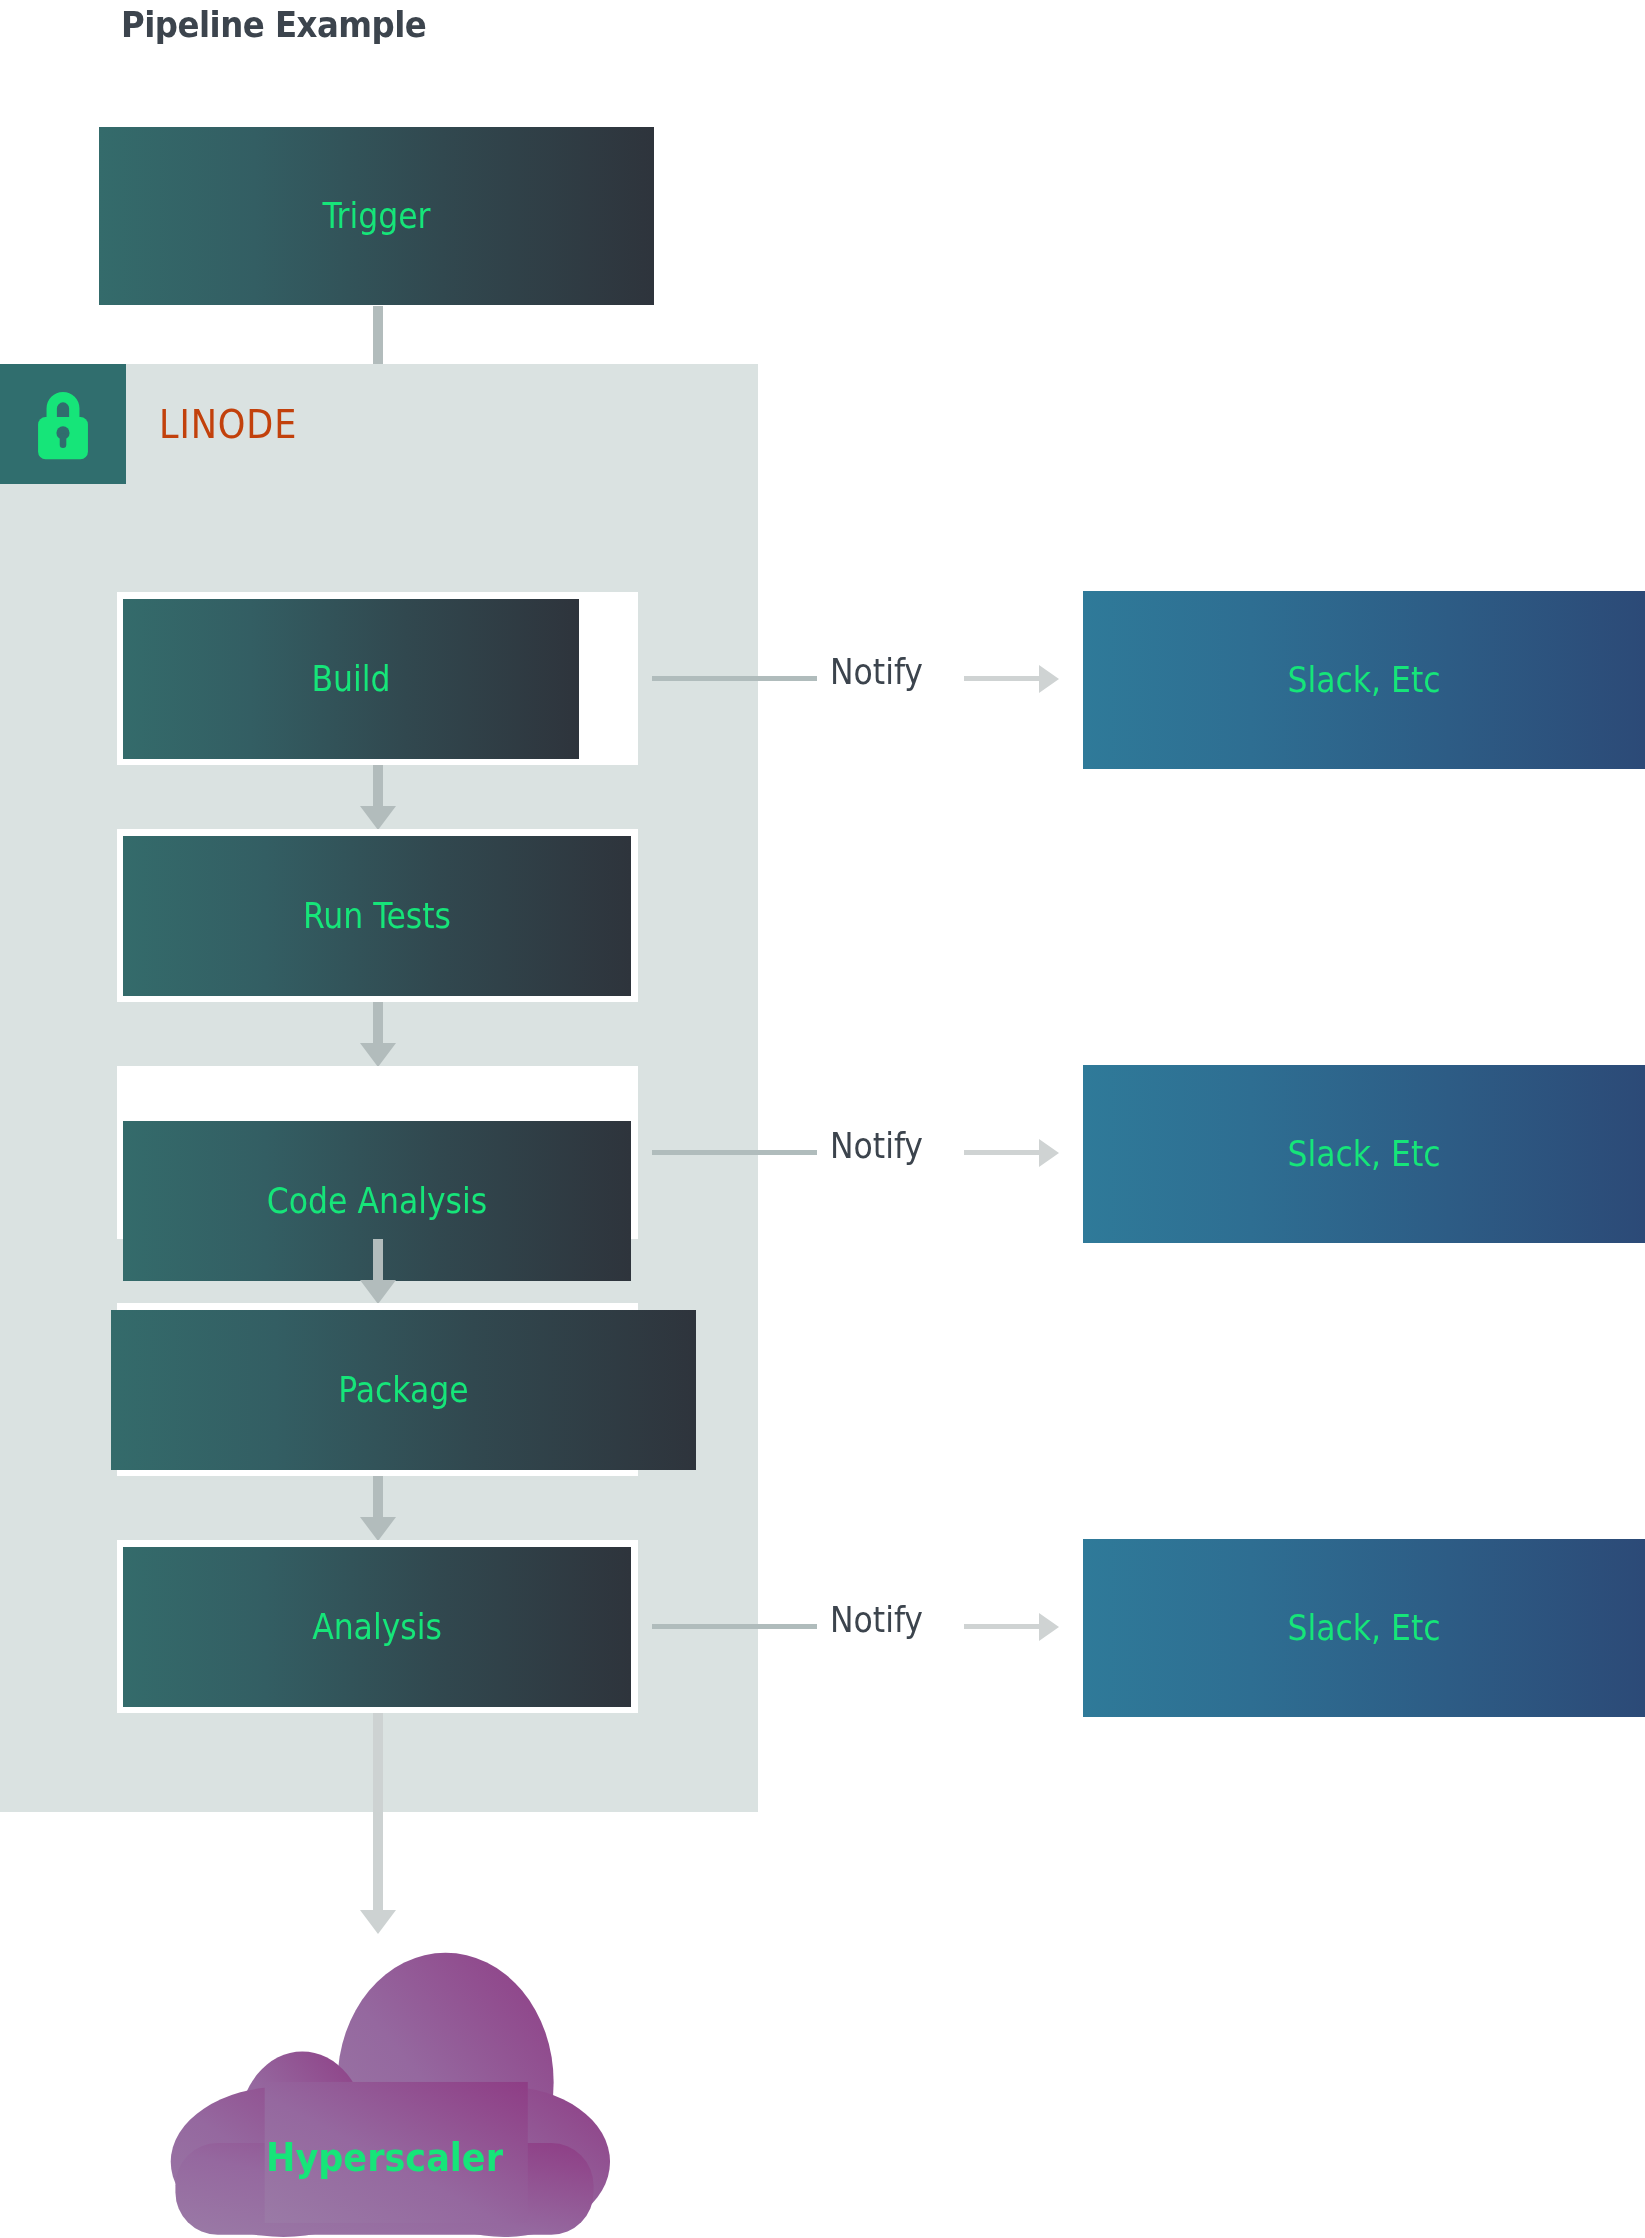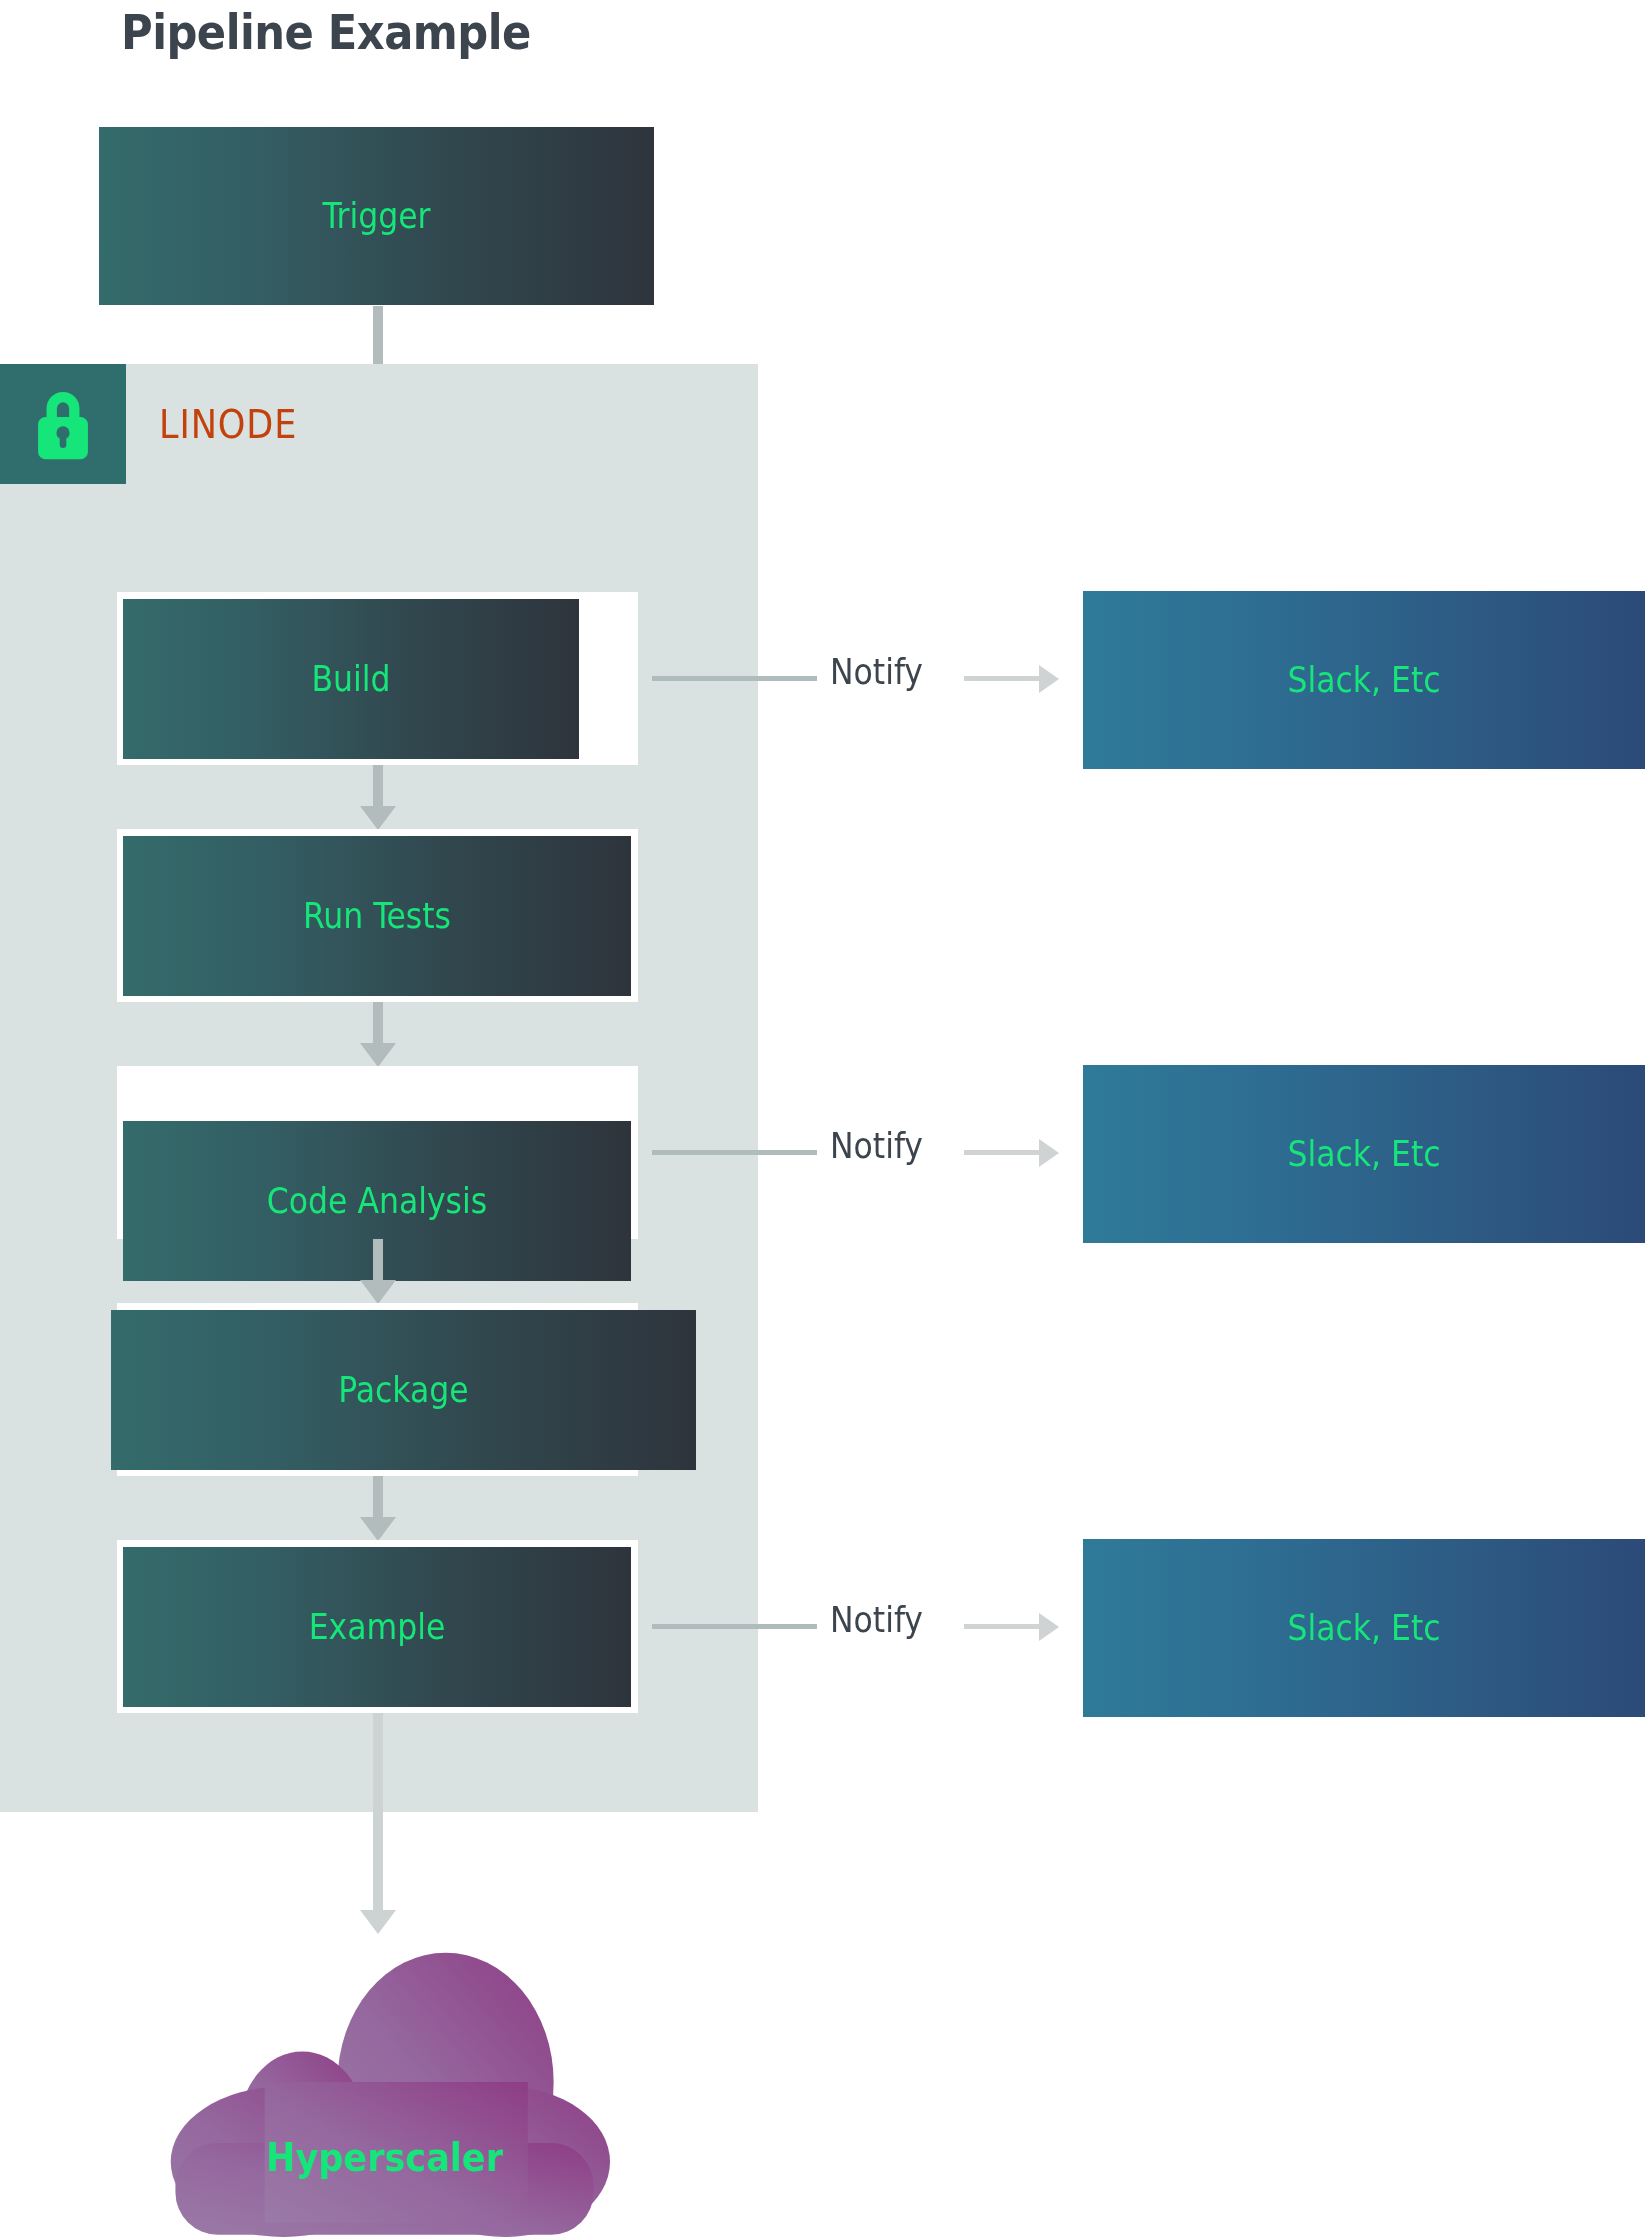--- a/index.html
+++ b/index.html
@@ -5,21 +5,21 @@
   html,body{margin:0;padding:0;background:#ffffff;}
   body{
     width:1645px;height:2239px;position:relative;overflow:hidden;
     font-family:"DejaVu Sans","Liberation Sans",sans-serif;
   }
 
   
   .page-title{
     position:absolute;left:121px;top:3.8px;
     font-family:"DejaVu Sans Condensed","DejaVu Sans","Liberation Sans",sans-serif;
-    font-size:48px;font-weight:bold;color:#3c444d;
+    font-size:36px;font-weight:bold;color:#3c444d;
     letter-spacing:-0.5px;white-space:nowrap;
   }
 
   
   .group-panel{
     position:absolute;left:0px;top:364px;width:758px;height:1448px;
     background:#dae2e1;
   }
   .group-badge{
     position:absolute;left:0px;top:364px;width:126px;height:120px;
@@ -149,21 +149,21 @@
   <span class="stage-label">Package</span>
 </div>
 
 <div class="v-conn" style="left:373px;top:1476px;width:10.3px;height:66px;">
   <div class="shaft" style="height:41px;"></div>
   <div class="head" style="top:41px;"></div>
 </div>
 
 <div class="stage-frame" style="left:117px;top:1540px;width:521px;height:173px;"></div>
 <div class="stage" style="left:123px;top:1547px;width:508px;height:160px;">
-  <span class="stage-label">Example</span>
+  <span class="stage-label">Analysis</span>
 </div>
 
 <div class="v-conn pale" style="left:373px;top:1713px;width:10.3px;height:221px;">
   <div class="shaft" style="height:197px;"></div>
   <div class="head" style="top:197px;"></div>
 </div>
 
 <div class="h-line" style="left:652px;top:676px;width:165px;"></div>
 <div class="notify-text" style="left:830px;top:652px;">Notify</div>
 <div class="h-arrow" style="left:964px;top:676px;width:75px;">

